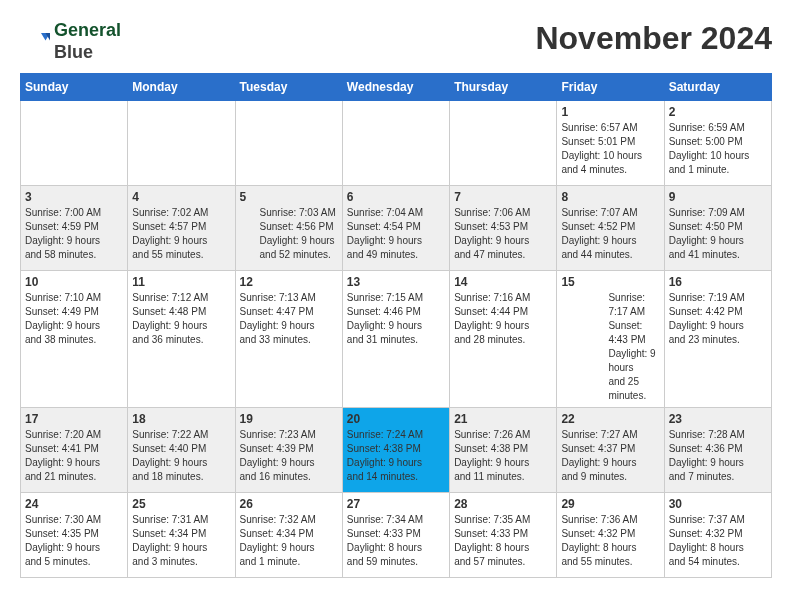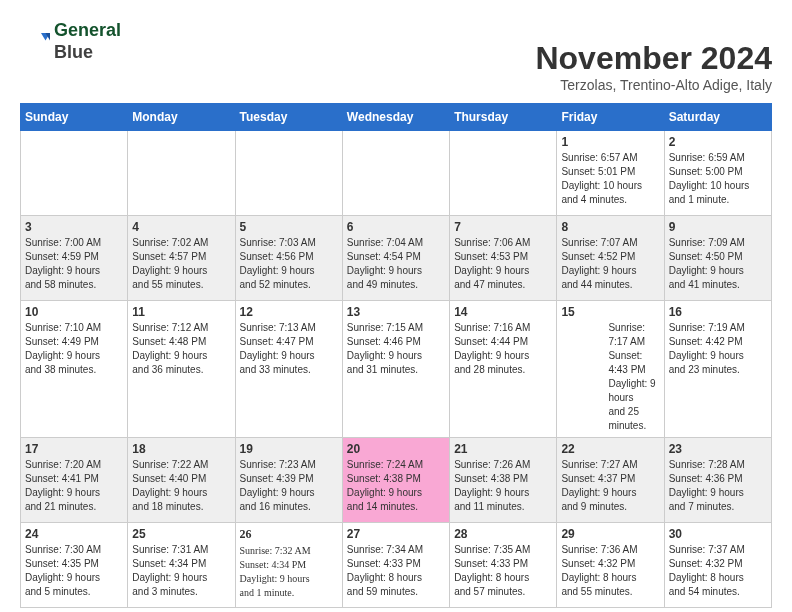--- a/index.html
+++ b/index.html
@@ -34,21 +34,20 @@
       height: 30px;
       margin-right: 4px;
     }
     .title-block {
       text-align: right;
     }
     .month-title {
       font-size: 32px;
       font-weight: bold;
       color: #333;
-      margin-top: 20px;
     }
     .location {
       font-size: 14px;
       color: #555;
     }
     table {
       width: 100%;
       border-collapse: collapse;
       table-layout: fixed;
     }
@@ -98,21 +97,20 @@
       <polygon points="28,8 40,8 34,18" fill="#2a6fca"></polygon>
       <polygon points="34,8 40,8 40,18" fill="#1a4f9a"></polygon>
     </svg>
     <div class="logo-text">
       <span>General</span><br>
       <span style="color:#404040">Blue</span>
     </div>
   </div>
   <div class="title-block">
     <div class="month-title">November 2024</div>
-    <div class="location">Terzolas, Trentino-Alto Adige, Italy</div>
   </div>
 </div>
 
 <table>
   <thead>
     <tr>
     <th>Sunday</th>
         <th>Monday</th>
         <th>Tuesday</th>
         <th>Wednesday</th>
@@ -153,21 +151,21 @@
         </td>
         <td style="background: rgb(239, 239, 239);">
           <span class="day-num">4</span>
           <div class="day-info" style="white-space: pre-line;">Sunrise: 7:02 AM
 Sunset: 4:57 PM
 Daylight: 9 hours
 and 55 minutes.</div>
         </td>
         <td style="background: rgb(239, 239, 239);">
           <span class="day-num">5</span>
-          <div class="day-info" style="white-space: pre-line;">Sunrise: 7:03 AM
+          <div class="day-info" style="white-space: pre-line; margin-left: 20px;">Sunrise: 7:03 AM
 Sunset: 4:56 PM
 Daylight: 9 hours
 and 52 minutes.</div>
         </td>
         <td style="background: rgb(239, 239, 239);">
           <span class="day-num">6</span>
           <div class="day-info" style="white-space: pre-line;">Sunrise: 7:04 AM
 Sunset: 4:54 PM
 Daylight: 9 hours
 and 49 minutes.</div>
@@ -260,21 +258,21 @@
 Daylight: 9 hours
 and 18 minutes.</div>
         </td>
         <td style="background: rgb(239, 239, 239);">
           <span class="day-num">19</span>
           <div class="day-info" style="white-space: pre-line;">Sunrise: 7:23 AM
 Sunset: 4:39 PM
 Daylight: 9 hours
 and 16 minutes.</div>
         </td>
-        <td style="background: #f9a8d4;">
+        <td style="background: #0ea5e9;">
           <span class="day-num">20</span>
           <div class="day-info" style="white-space: pre-line;">Sunrise: 7:24 AM
 Sunset: 4:38 PM
 Daylight: 9 hours
 and 14 minutes.</div>
         </td>
         <td style="background: rgb(239, 239, 239);">
           <span class="day-num">21</span>
           <div class="day-info" style="white-space: pre-line;">Sunrise: 7:26 AM
 Sunset: 4:38 PM
@@ -304,21 +302,21 @@
 Daylight: 9 hours
 and 5 minutes.</div>
         </td>
         <td style="background: rgb(255, 255, 255);">
           <span class="day-num">25</span>
           <div class="day-info" style="white-space: pre-line;">Sunrise: 7:31 AM
 Sunset: 4:34 PM
 Daylight: 9 hours
 and 3 minutes.</div>
         </td>
-        <td style="background: rgb(255, 255, 255); font-family: Liberation Serif, serif;">
+        <td style="background: rgb(255, 255, 255);">
           <span class="day-num">26</span>
           <div class="day-info" style="white-space: pre-line;">Sunrise: 7:32 AM
 Sunset: 4:34 PM
 Daylight: 9 hours
 and 1 minute.</div>
         </td>
         <td style="background: rgb(255, 255, 255);">
           <span class="day-num">27</span>
           <div class="day-info" style="white-space: pre-line;">Sunrise: 7:34 AM
 Sunset: 4:33 PM

